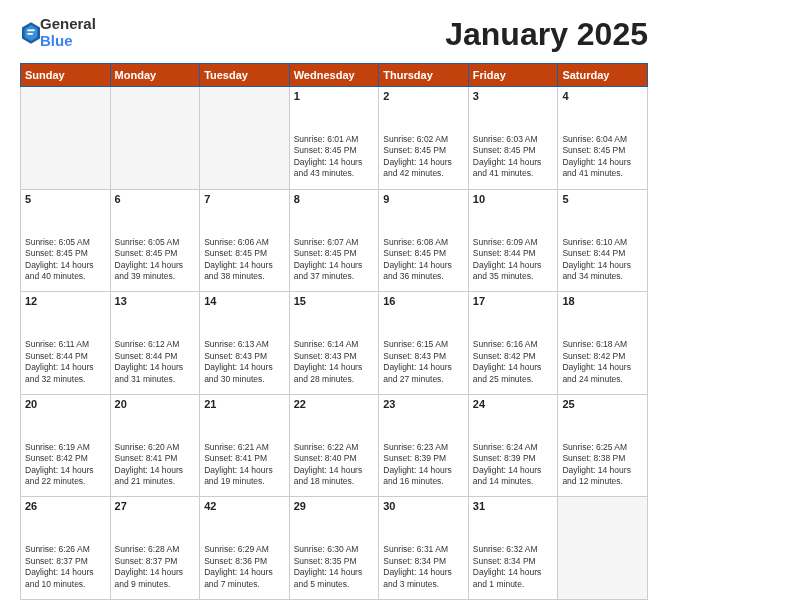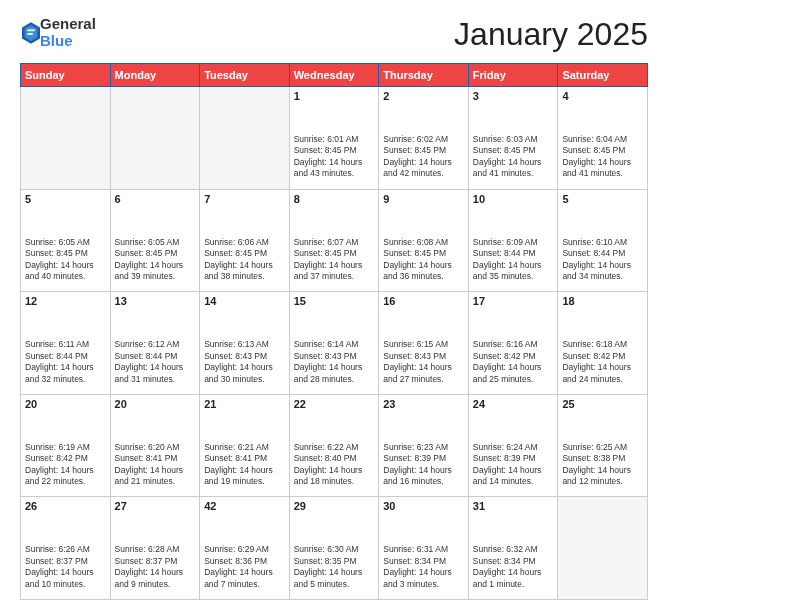--- a/index.html
+++ b/index.html
@@ -39,36 +39,36 @@
     .logo-icon {
       width: 18px;
       height: 22px;
       margin-left: 2px;
     }
     .title-block {
       text-align: right;
     }
     .month-title {
       font-size: 32px;
-      font-weight: normal;
+      font-weight: bold;
       color: #222;
     }
     .location {
       font-size: 13px;
       color: #555;
     }
     .calendar {
       flex: 1;
       border: 1px solid #ccc;
       border-collapse: collapse;
       width: 100%;
       table-layout: fixed;
     }
     .calendar th {
-      background-color: #ef4444;
+      background-color: #c2410c;
       color: #fff;
       font-size: 11px;
       font-weight: bold;
       padding: 5px 4px;
       text-align: left;
       border: 1px solid #1a5fa8;
     }
     .calendar td {
       vertical-align: top;
       border: 1px solid #ccc;

